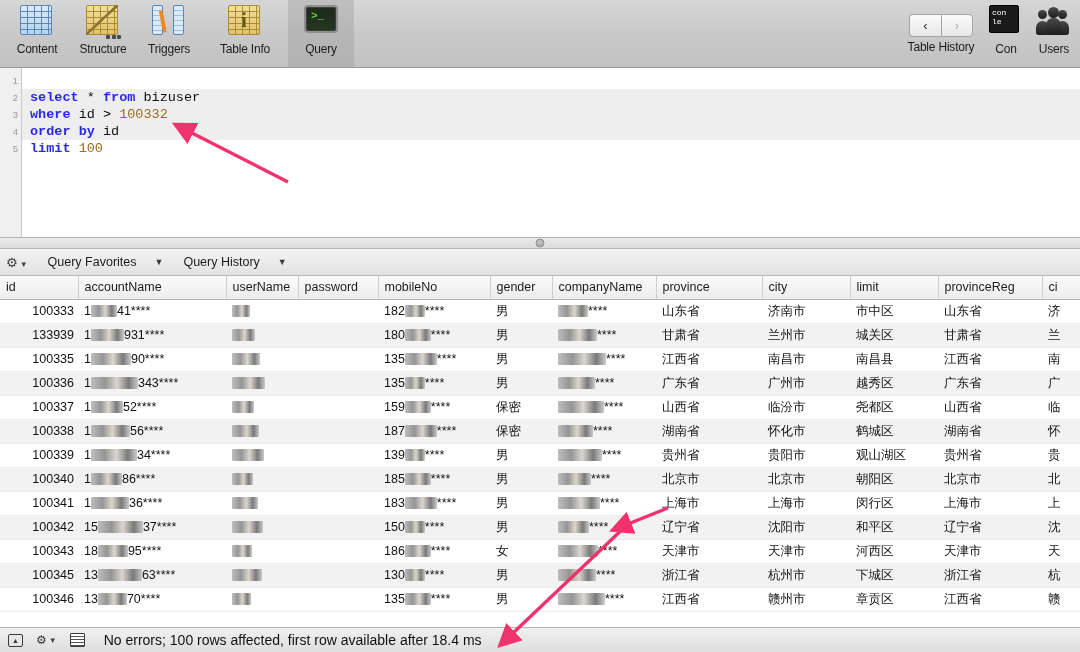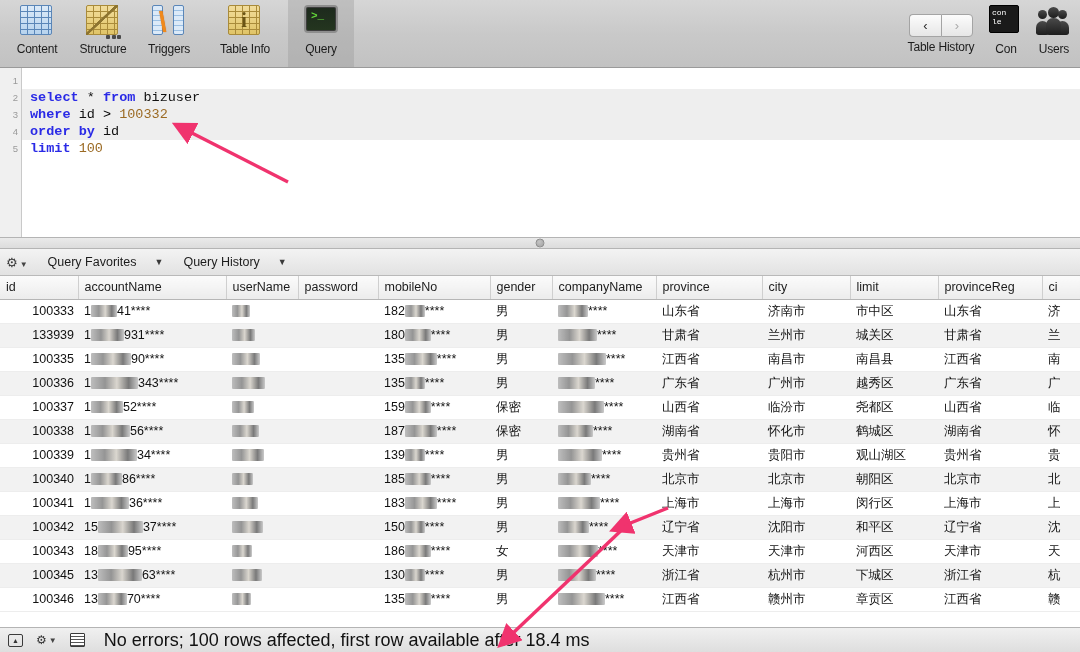--- a/index.html
+++ b/index.html
@@ -162,21 +162,21 @@
   
   .status {
     flex:0 0 25px; background: linear-gradient(to bottom,#f0f0f0,#dedede);
     border-top:1px solid #b4b4b4; display:flex; align-items:center; padding:0 8px; gap:13px;
   }
   .st-icon { font-size:12px; color:#333; display:flex; align-items:center; }
   .st-box { width:15px; height:13px; border:1.3px solid #3a3a3a; border-radius:2px;
     display:flex; align-items:center; justify-content:center; font-size:7px; }
   .st-doc { width:15px; height:14px; border:1.3px solid #3a3a3a; border-radius:1px;
     background: repeating-linear-gradient(to bottom,#fff 0 2px,#555 2px 3px); }
-  .st-text { font-size:18px; color:#111; margin-left:6px; }
+  .st-text { font-size:14px; color:#111; margin-left:6px; }
 </style>
 </head>
 <body>
 
 <div id="app">
 
   <div class="toolbar">
     <div class="tb-left">
 
       <div class="tb-item">

